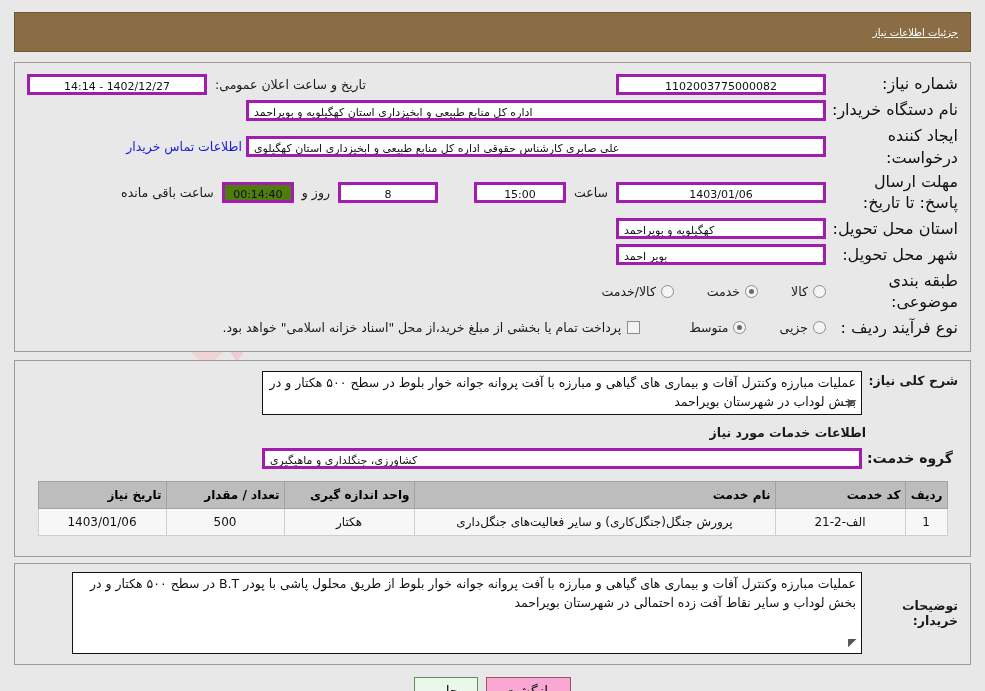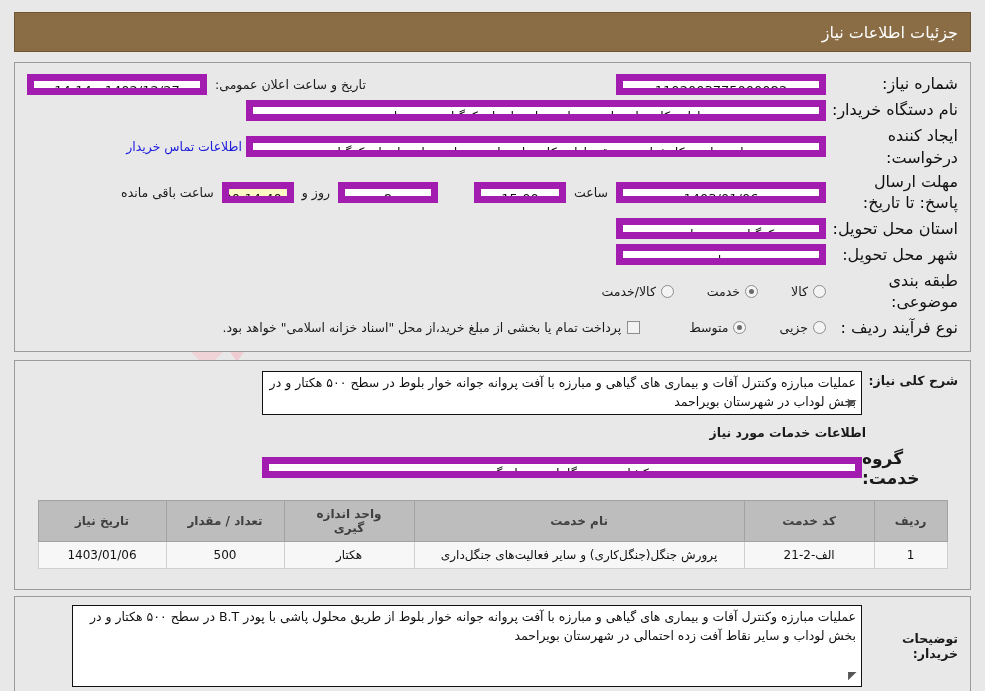--- a/index.html
+++ b/index.html
@@ -77,22 +77,23 @@
     height: 40px;
     background: #8a6d44;
     border: 1px solid #6e5634;
     display: flex;
     align-items: center;
     justify-content: flex-start;
     padding: 0 12px;
   }
   .title-bar .t {
     color: #ffffff;
-    font-size: 16px;
+    font-size: 10px;
     font-weight: normal;
+    text-decoration: underline;
   }
 
   .panel {
     margin-top: 10px;
     border: 1px solid #9b9b9b;
     background: #e8e8e8;
     padding: 10px 12px 8px 12px;
     position: relative;
   }
 
@@ -107,33 +108,33 @@
     flex: 0 0 132px;
     text-align: right;
     font-size: 16px;
     color: #111;
     padding-left: 6px;
     line-height: 1.35;
   }
   .lbl.two-line { line-height: 1.3; }
 
   .fld {
-    border: 7px solid #a21caf;
+    border: 3px solid #a21caf;
     background: #ffffff;
     height: 21px;
     line-height: 19px;
     padding: 0 5px;
-    font-size: 13px;
+    font-size: 11px;
     color: #111;
     overflow: hidden;
     white-space: nowrap;
   }
   .fld.center { text-align: center; }
-  .fld.right  { text-align: center; }
-  .fld.yellow { background: #fef9c3; }
+  .fld.right  { text-align: left; }
+  .fld.yellow { background: #4d7c0f; }
 
   .inline-lbl {
     padding: 0 8px;
     font-size: 12.5px;
     white-space: nowrap;
   }
   .link {
     color: #1b1bdd;
     text-decoration: none;
     font-size: 12.5px;
@@ -210,42 +211,42 @@
   .sec-head {
     font-weight: bold;
     font-size: 12.5px;
     margin: 10px 0 8px 0;
     text-align: right;
     padding-right: 92px;
   }
   .grp-row { display: flex; align-items: center; margin-bottom: 10px; }
   .grp-lbl {
     width: 96px; flex: 0 0 96px;
-    text-align: left;
+    text-align: center;
     font-weight: bold;
-    font-size: 17px;
+    font-size: 14px;
     padding-left: 0;
   }
 
   
   table.items {
     border-collapse: collapse;
     width: 910px;
     margin: 0 auto;
     background: #fff;
     font-size: 12px;
   }
   table.items th {
     background: #bdbdbd;
     border: 1px solid #a2a2a2;
     font-weight: bold;
     font-size: 12px;
-    padding: 6px 20px;
-    color: #404040;
-    text-align: center;
+    padding: 6px 4px;
+    color: #000000;
+    text-align: right;
   }
   table.items td {
     background: #f7f7f7;
     border: 1px solid #cfcfcf;
     padding: 6px 6px;
     text-align: center;
     color: #111;
     font-size: 12px;
   }
   .tbl-wrap { padding: 2px 0 10px 0; }

